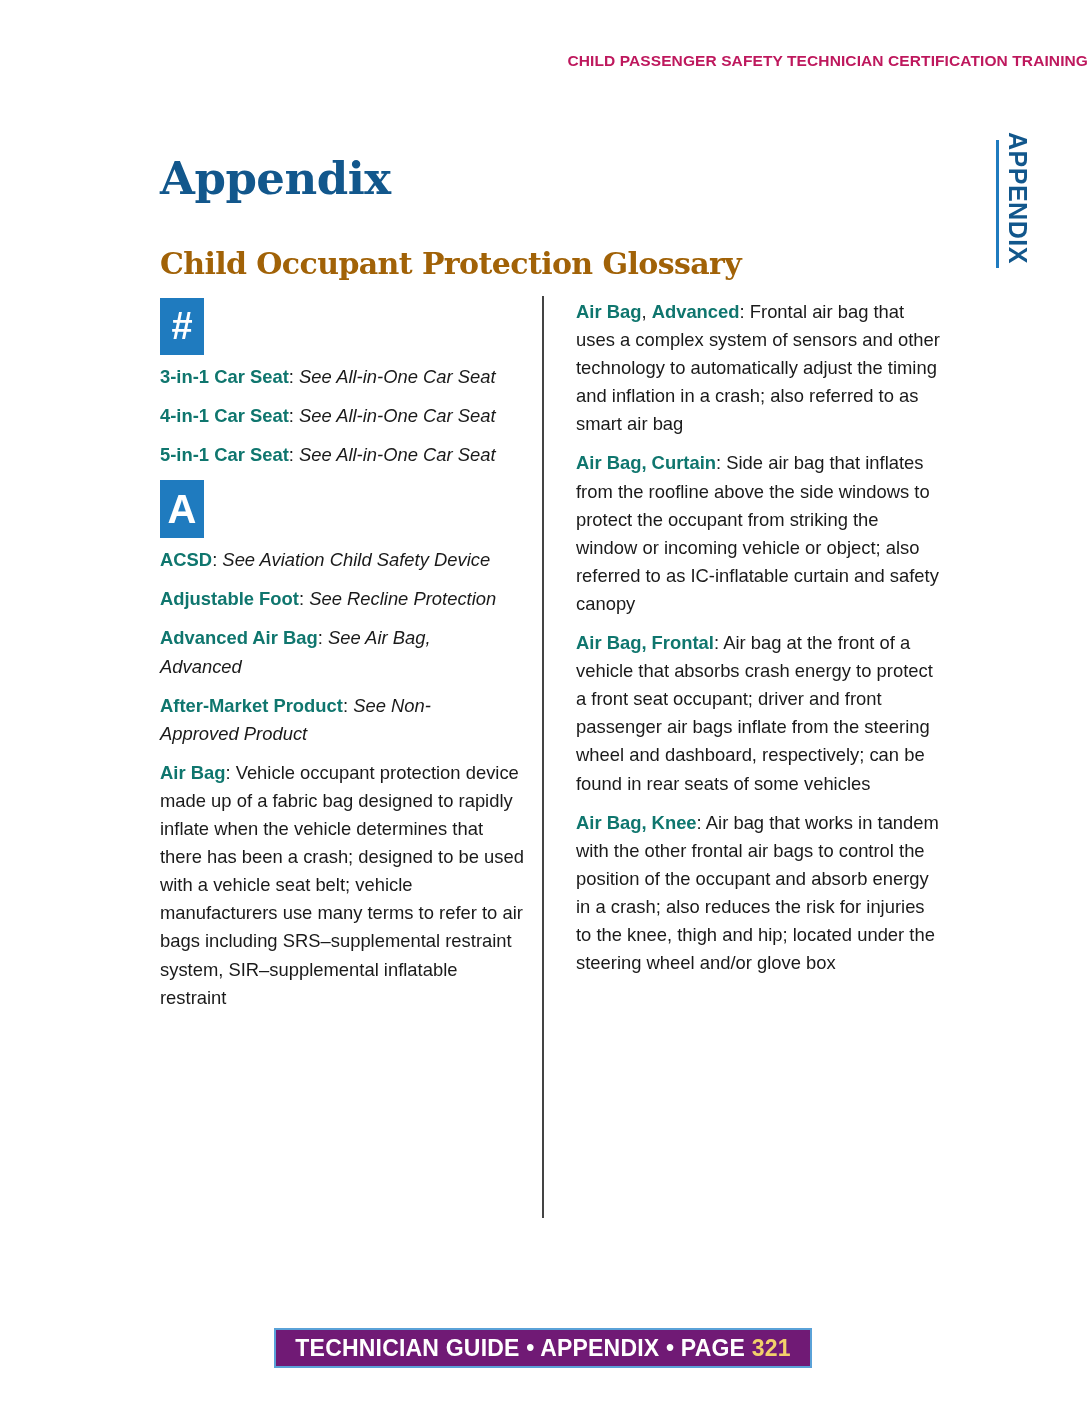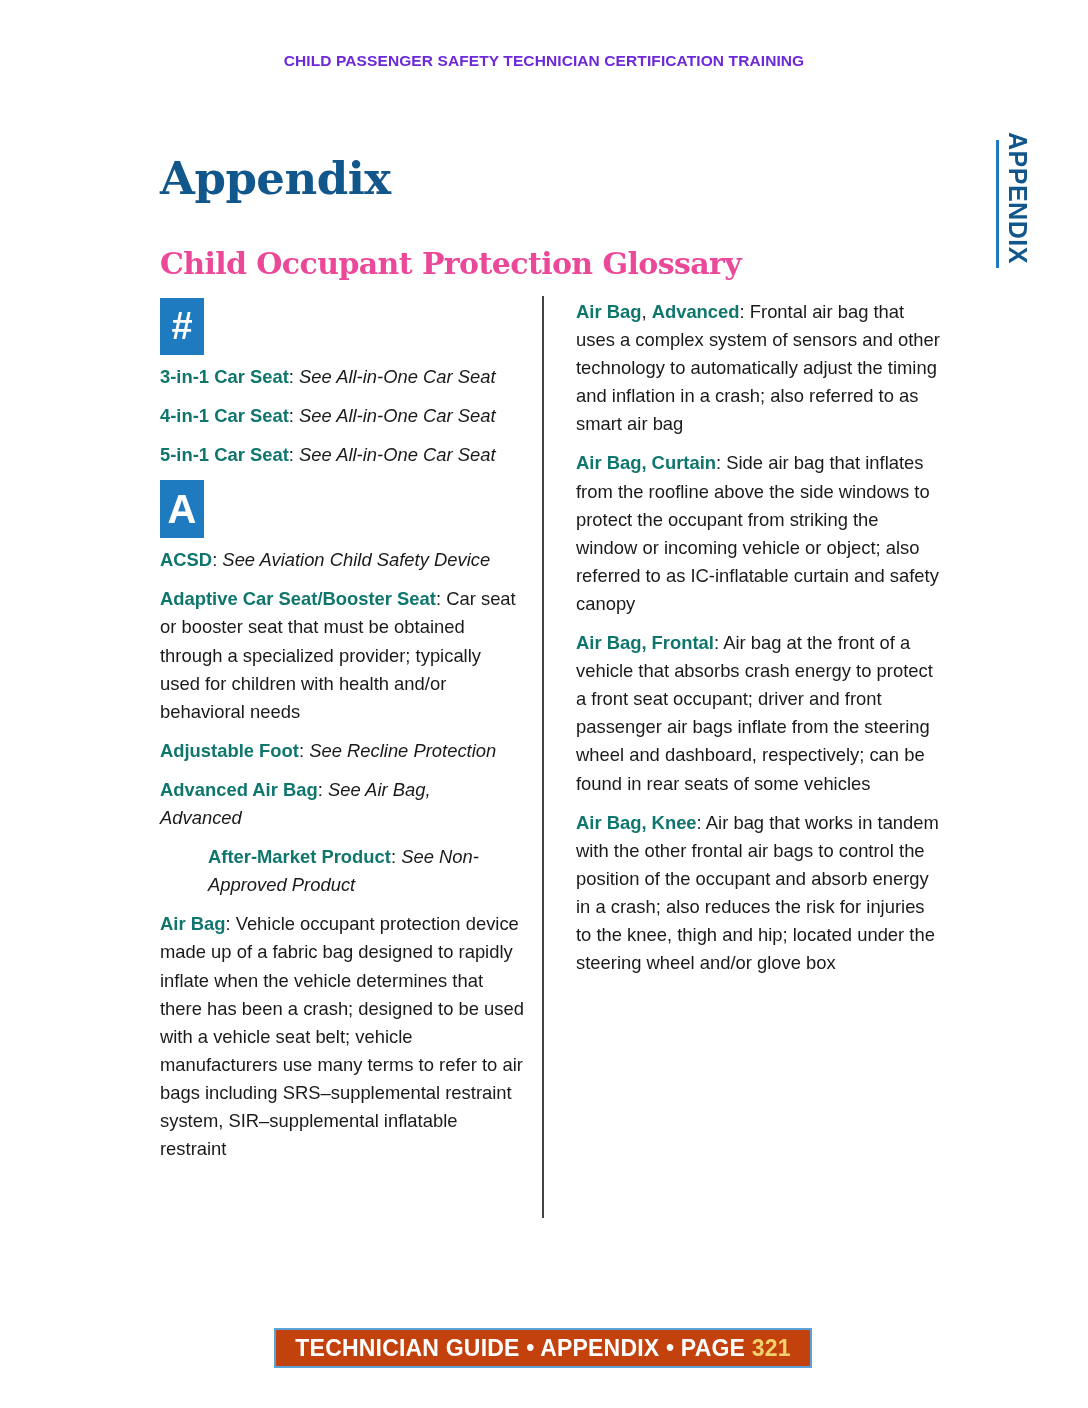--- a/index.html
+++ b/index.html
@@ -13,24 +13,24 @@
     position: relative;
     overflow: hidden;
     font-family: "Liberation Sans", sans-serif;
     color: #1a1a1a;
   }
   .running-header {
     position: absolute;
     top: 52px;
     left: 0;
     width: 1088px;
-    text-align: center;
+    text-align: right;
     font-size: 15.5px;
     font-weight: bold;
-    color: #6d28d9;
+    color: #be185d;
     letter-spacing: 0.1px;
   }
   .side-tab {
     position: absolute;
     top: 132px;
     left: 996px;
     width: 40px;
     height: 140px;
   }
   .side-tab .bar {
@@ -64,21 +64,21 @@
     letter-spacing: -0.5px;
   }
   .section-title {
     position: absolute;
     top: 246px;
     left: 160px;
     margin: 0;
     font-family: "DejaVu Serif", serif;
     font-size: 30px;
     font-weight: bold;
-    color: #ec4899;
+    color: #a16207;
     letter-spacing: -0.6px;
   }
   .column {
     position: absolute;
     top: 298px;
     font-size: 18.4px;
     line-height: 28.1px;
     color: #1a1a1a;
   }
   .col-left { left: 160px; width: 365px; }
@@ -114,21 +114,21 @@
   .sep { color: #1a1a1a; }
   .see {
     font-style: italic;
   }
   .footer-bar {
     position: absolute;
     top: 1328px;
     left: 274px;
     width: 538px;
     height: 40px;
-    background: #c2410c;
+    background: #701a75;
     border: 2px solid #5aa2d8;
     box-sizing: border-box;
     color: #ffffff;
     font-weight: bold;
     font-size: 23px;
     line-height: 36px;
     text-align: center;
     letter-spacing: 0.2px;
   }
   .footer-bar .page-num { color: #f2d06b; }
@@ -159,30 +159,27 @@
   </p>
   <p class="entry ref">
     <span class="term">5-in-1 Car Seat</span><span class="sep">: </span><span class="see">See All-in-One Car Seat</span>
   </p>
 
   <div class="letter-box a">A</div>
 
   <p class="entry ref">
     <span class="term">ACSD</span><span class="sep">: </span><span class="see">See Aviation Child Safety Device</span>
   </p>
-  <p class="entry">
-    <span class="term">Adaptive Car Seat/Booster Seat</span><span class="sep">: </span><span class="def">Car seat or booster seat that must be obtained through a specialized provider; typically used for children with health and/or behavioral needs</span>
-  </p>
   <p class="entry ref">
     <span class="term">Adjustable Foot</span><span class="sep">: </span><span class="see">See Recline Protection</span>
   </p>
   <p class="entry ref" style="width:290px;">
     <span class="term">Advanced Air Bag</span><span class="sep">: </span><span class="see">See Air Bag, Advanced</span>
   </p>
-  <p class="entry ref" style="width:300px;margin-left:48px;">
+  <p class="entry ref" style="width:300px;">
     <span class="term">After-Market Product</span><span class="sep">: </span><span class="see">See Non-Approved Product</span>
   </p>
   <p class="entry">
     <span class="term">Air Bag</span><span class="sep">: </span><span class="def">Vehicle occupant protection device made up of a fabric bag designed to rapidly inflate when the vehicle determines that there has been a crash; designed to be used with a vehicle seat belt; vehicle manufacturers use many terms to refer to air bags including SRS–supplemental restraint system, SIR–supplemental inflatable restraint</span>
   </p>
 </div>
 
 <div class="column col-right">
   <p class="entry">
     <span class="term">Air Bag</span><span class="sep">, </span><span class="term">Advanced</span><span class="sep">: </span><span class="def">Frontal air bag that uses a complex system of sensors and other technology to automatically adjust the timing and inflation in a crash; also referred to as smart air bag</span>

